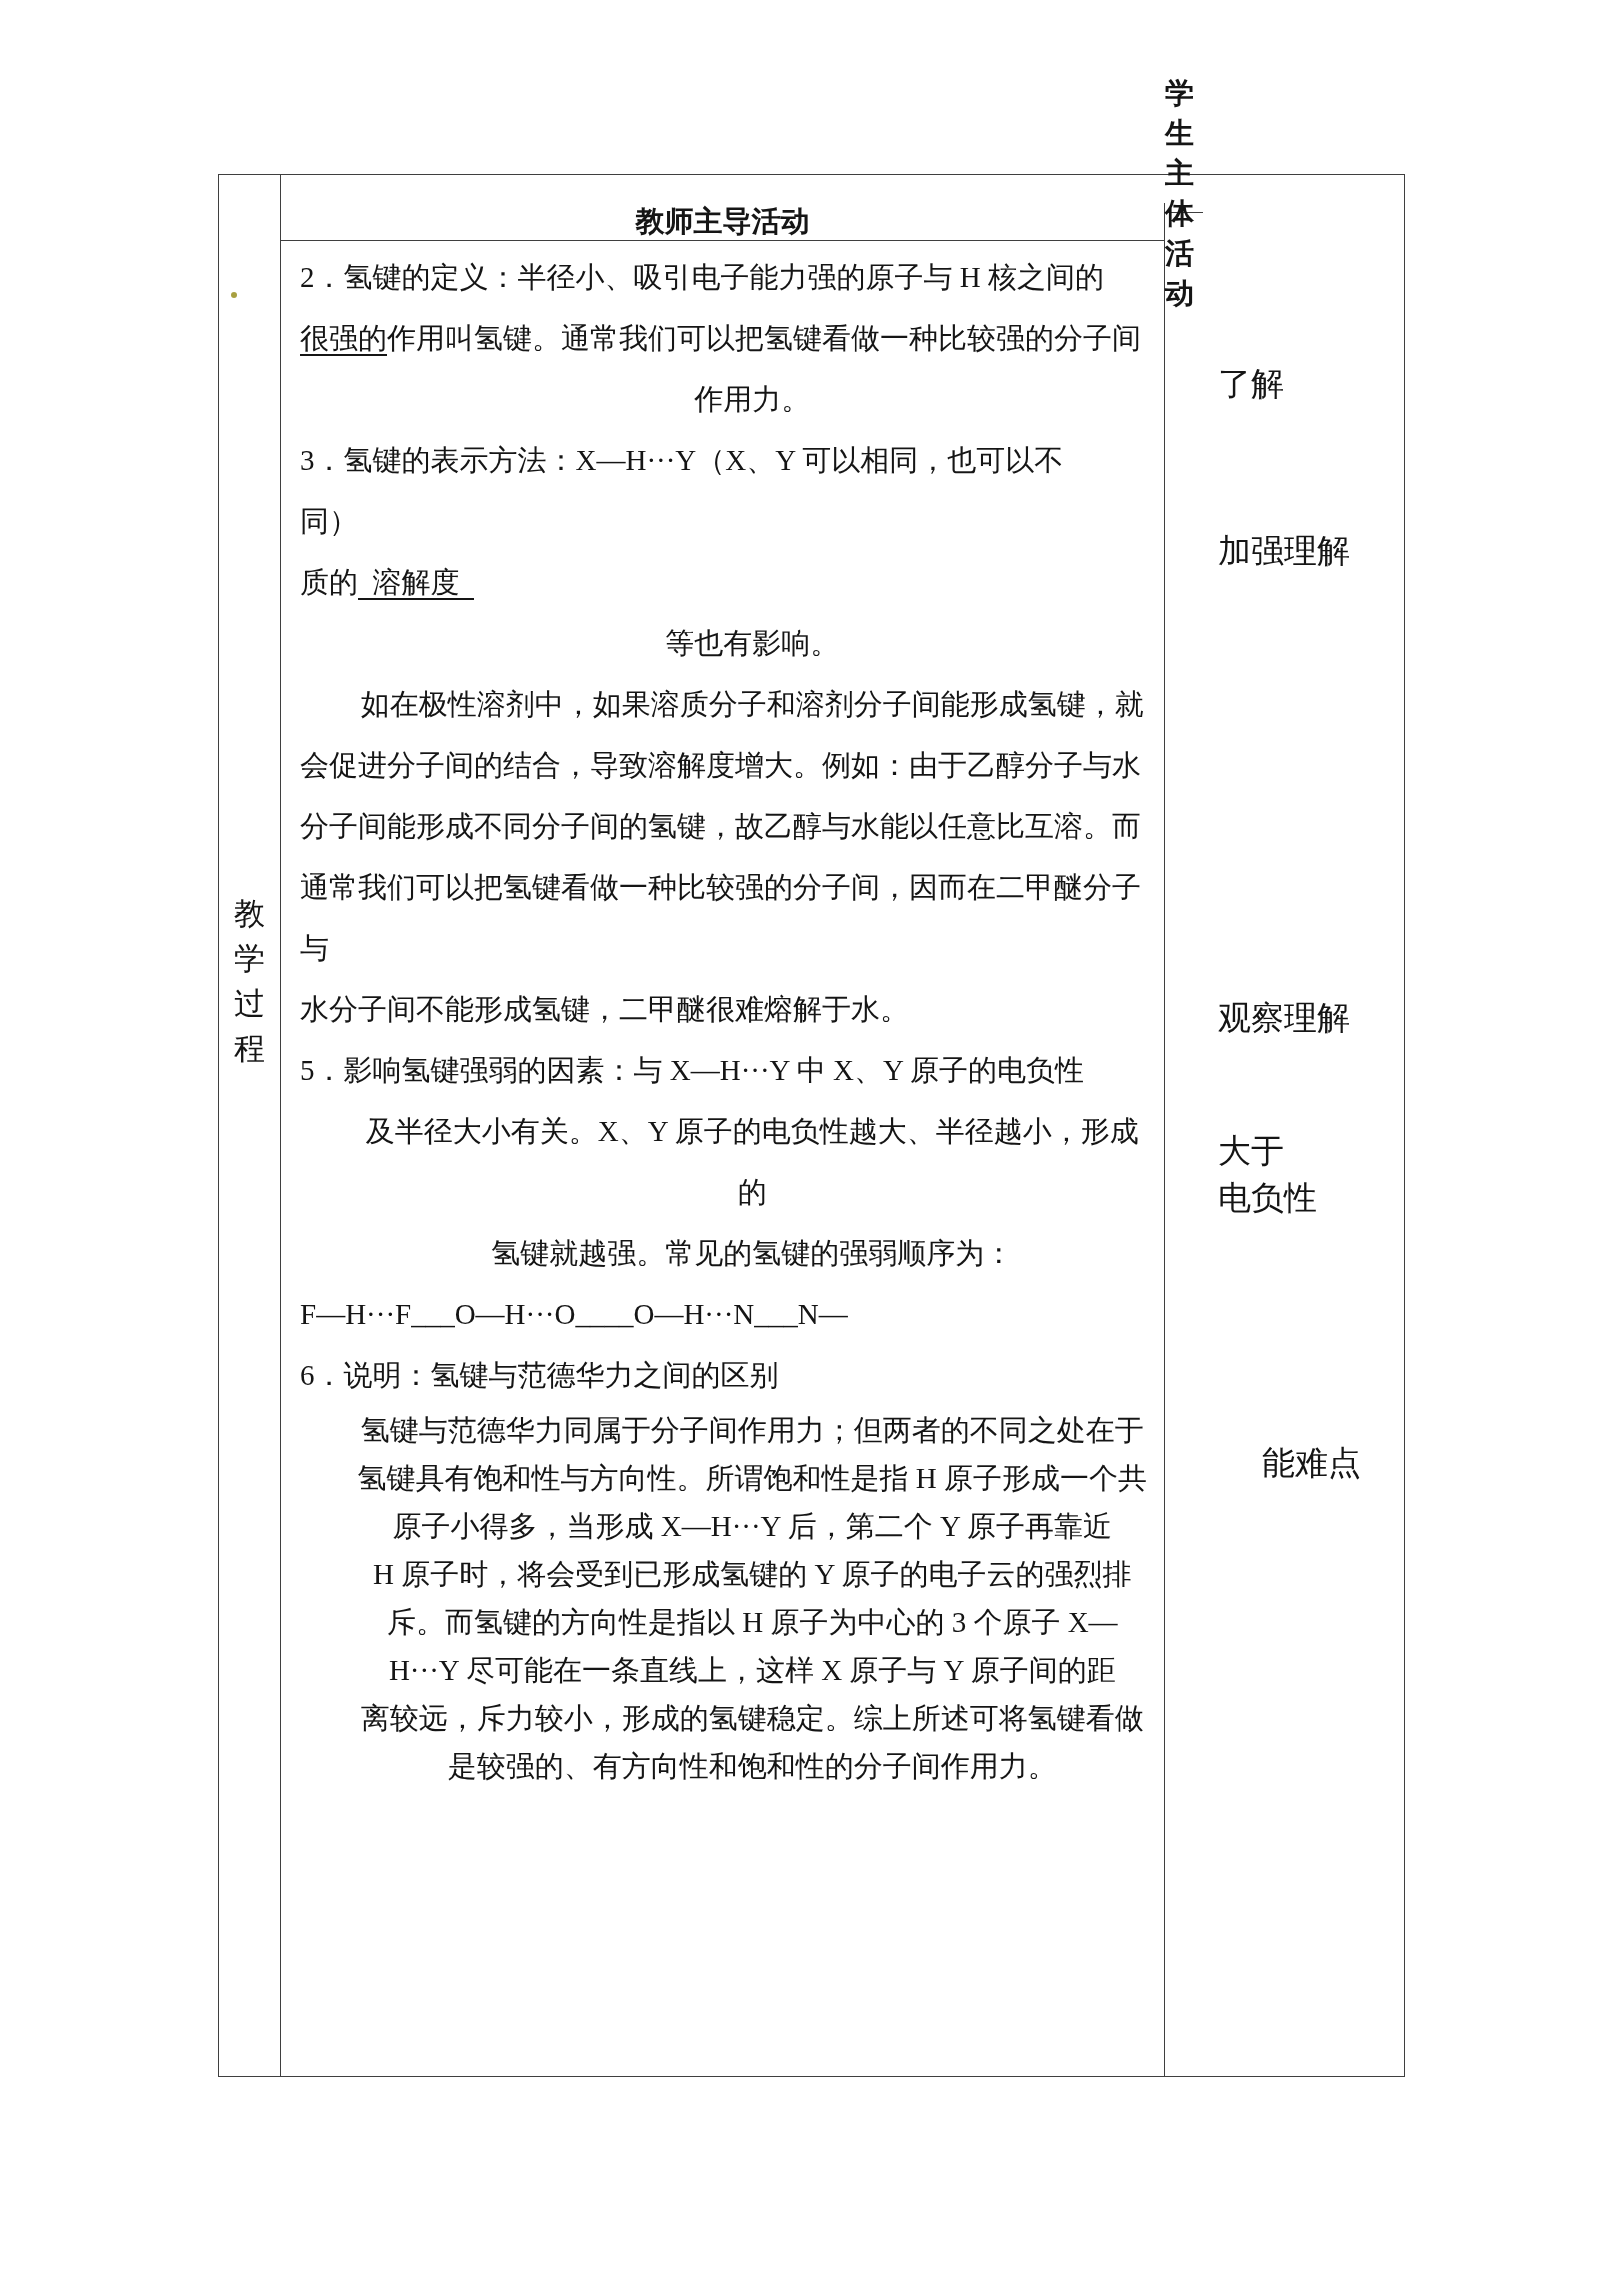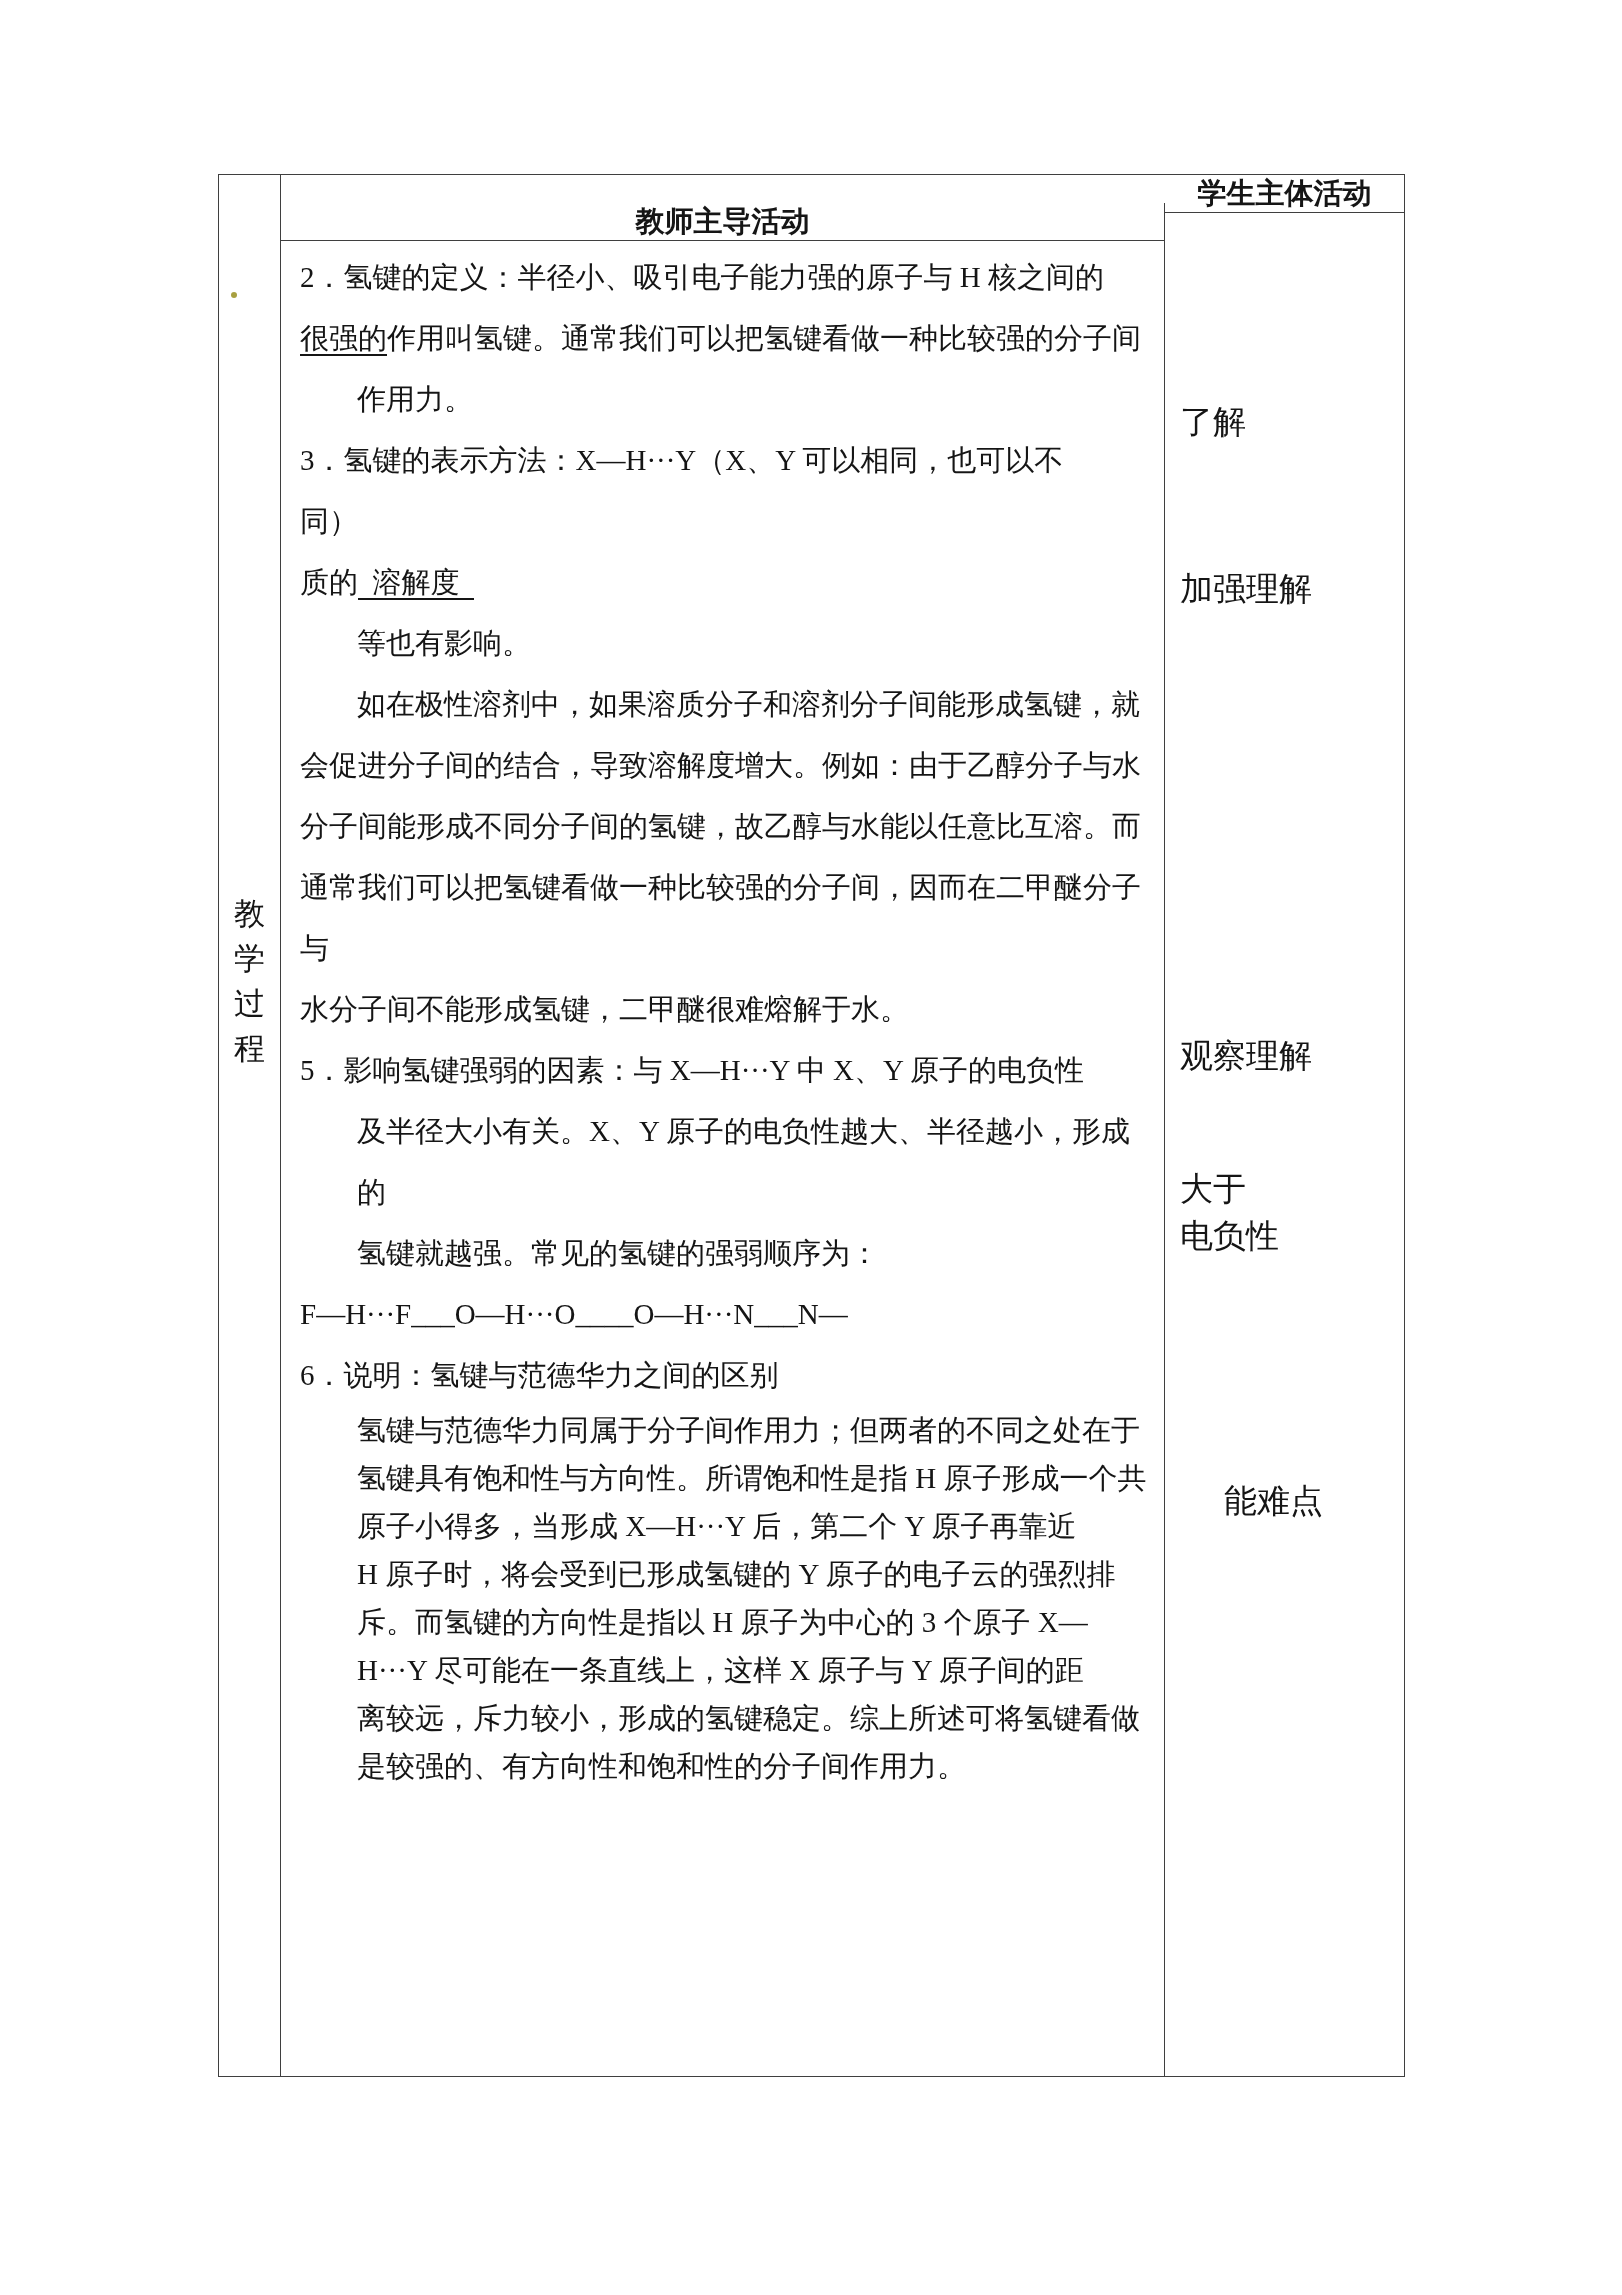--- a/index.html
+++ b/index.html
@@ -19,34 +19,34 @@
   .col-left {
     width:62px; flex:0 0 62px;
     border-right:1.4px solid #3f3f3f;
     position:relative;
   }
   .col-main {
     width:884px; flex:0 0 884px;
     border-right:1.4px solid #3f3f3f;
     display:flex; flex-direction:column;margin-top:28px;
   }
-  .col-right { flex:1; display:flex; flex-direction:column; }
+  .col-right { flex:1; display:flex; flex-direction:row; }
   .header-cell {
     height:38px; flex:0 0 38px;
     border-bottom:1.4px solid #3f3f3f;
     display:flex; align-items:center; justify-content:center;
     font-weight:bold; font-size:29px;
   }
   .main-body { padding:5.5px 16.4px 0 19px; }
   .line {
     font-size:29px; line-height:61px;
     white-space:pre-wrap;
   }
   .line.tight { line-height:48px; }
-  .line.indent-2 { padding-left:57px; }
+  .line.indent-2 { padding-left:57px;text-align:center; }
   .u { text-decoration:underline; text-underline-offset:6.1px;text-align:center; }
   .vertical-label {
     position:absolute; top:716px; left:0; width:100%;
     text-align:center; font-size:31px; line-height:45px;
     font-weight:500;
   }
   .stray-dot {
     position:absolute; left:12.3px; top:117px;
     width:6.1px; height:6.1px; border-radius:50%;
     background:#8b8000; opacity:.75;

